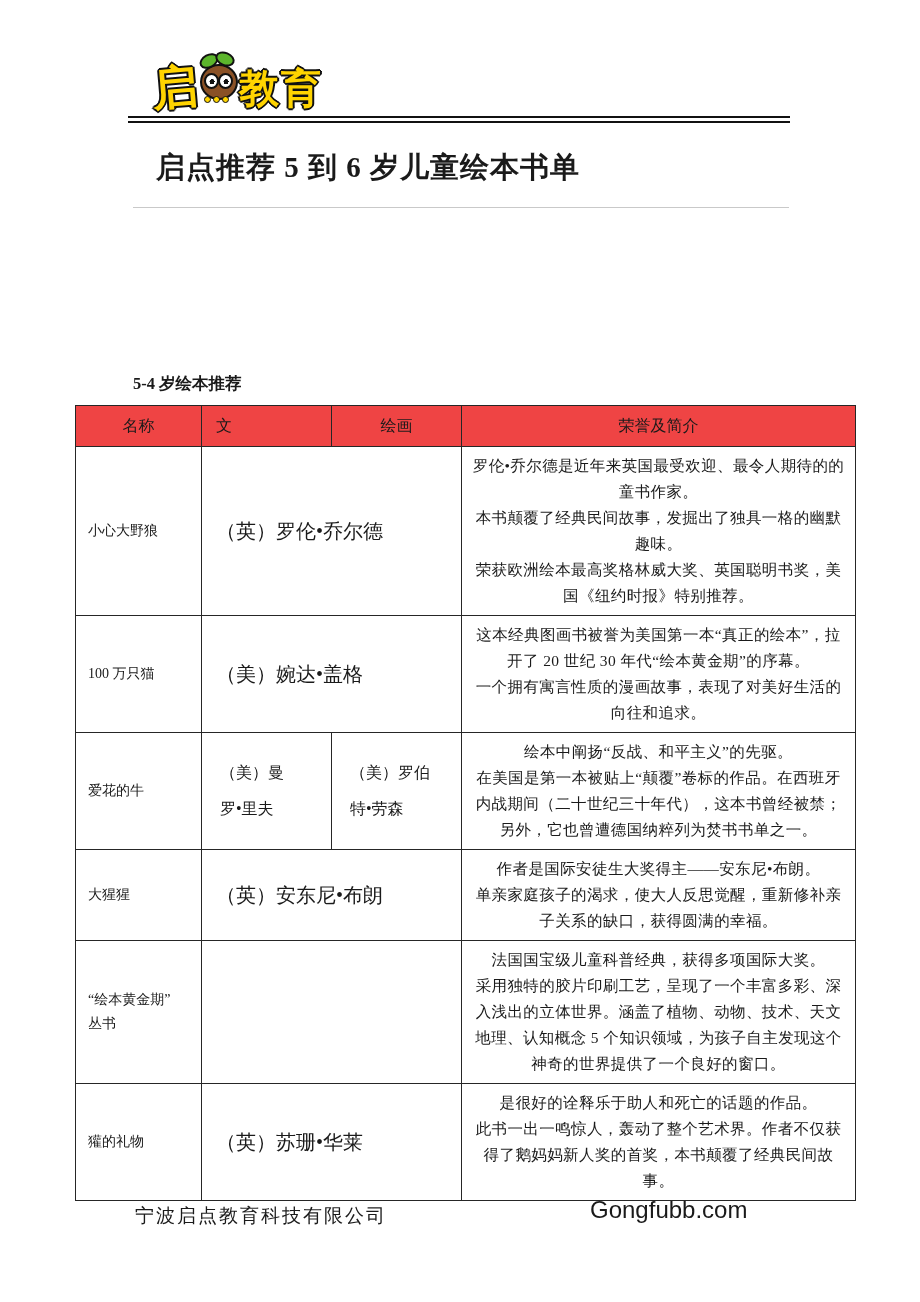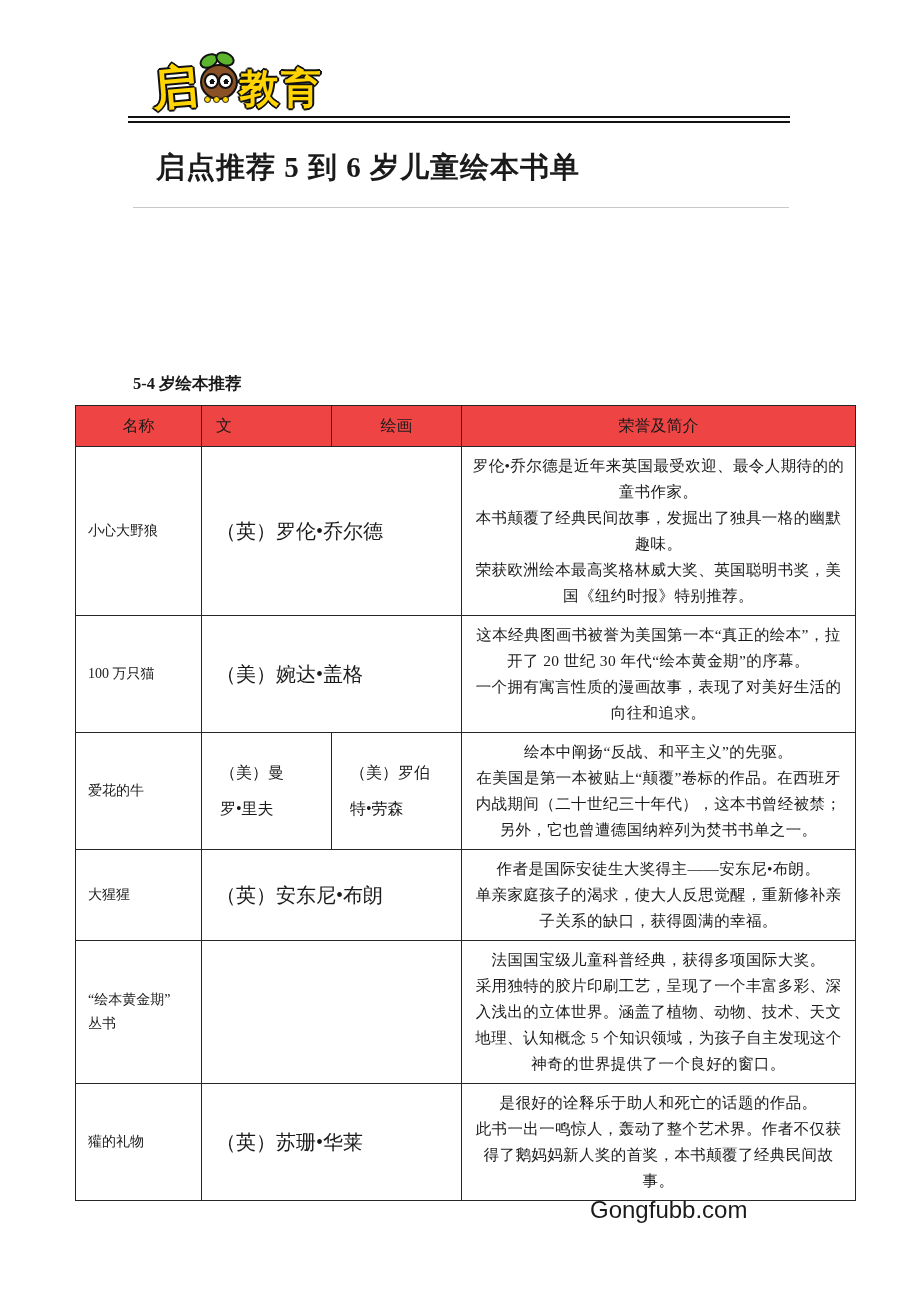--- a/index.html
+++ b/index.html
@@ -140,15 +140,16 @@
       </tr>
       <tr style="height:107px">
         <td class="cell-name">獾的礼物</td>
         <td class="cell-author" colspan="2">（英）苏珊•华莱</td>
         <td class="cell-honor">是很好的诠释乐于助人和死亡的话题的作品。
 此书一出一鸣惊人，轰动了整个艺术界。作者不仅获得了鹅妈妈新人奖的首奖，本书颠覆了经典民间故事。</td>
       </tr>
     </tbody>
   </table>
 
+  <div class="footer-company">宁波启点教育科技有限公司</div>
   <div class="footer-site">Gongfubb.com</div>
 
 </div>
 
 </body></html>

